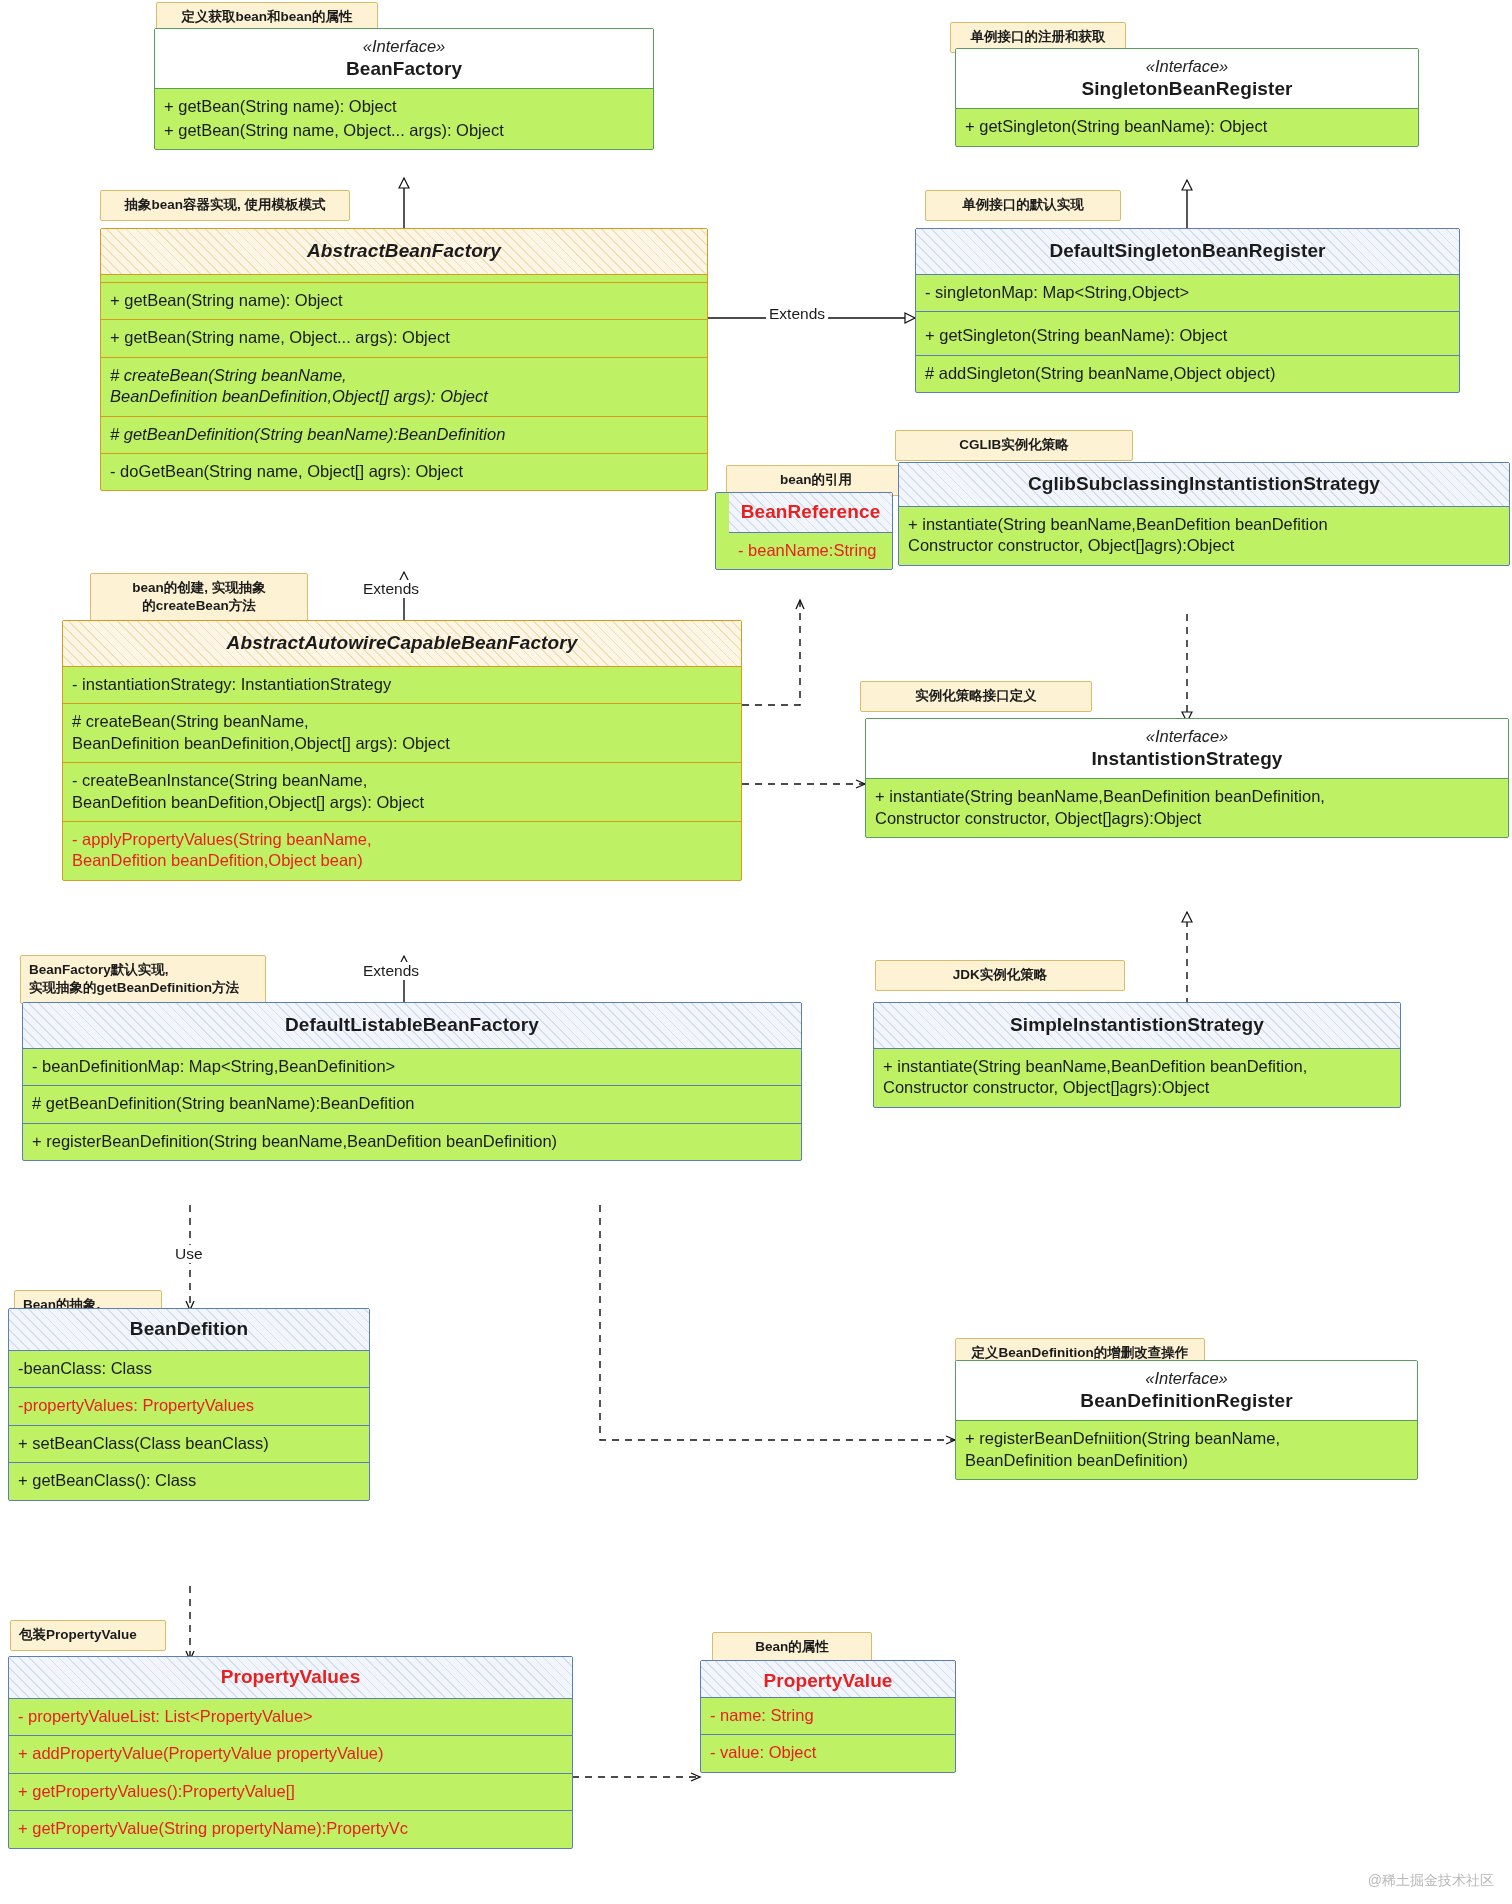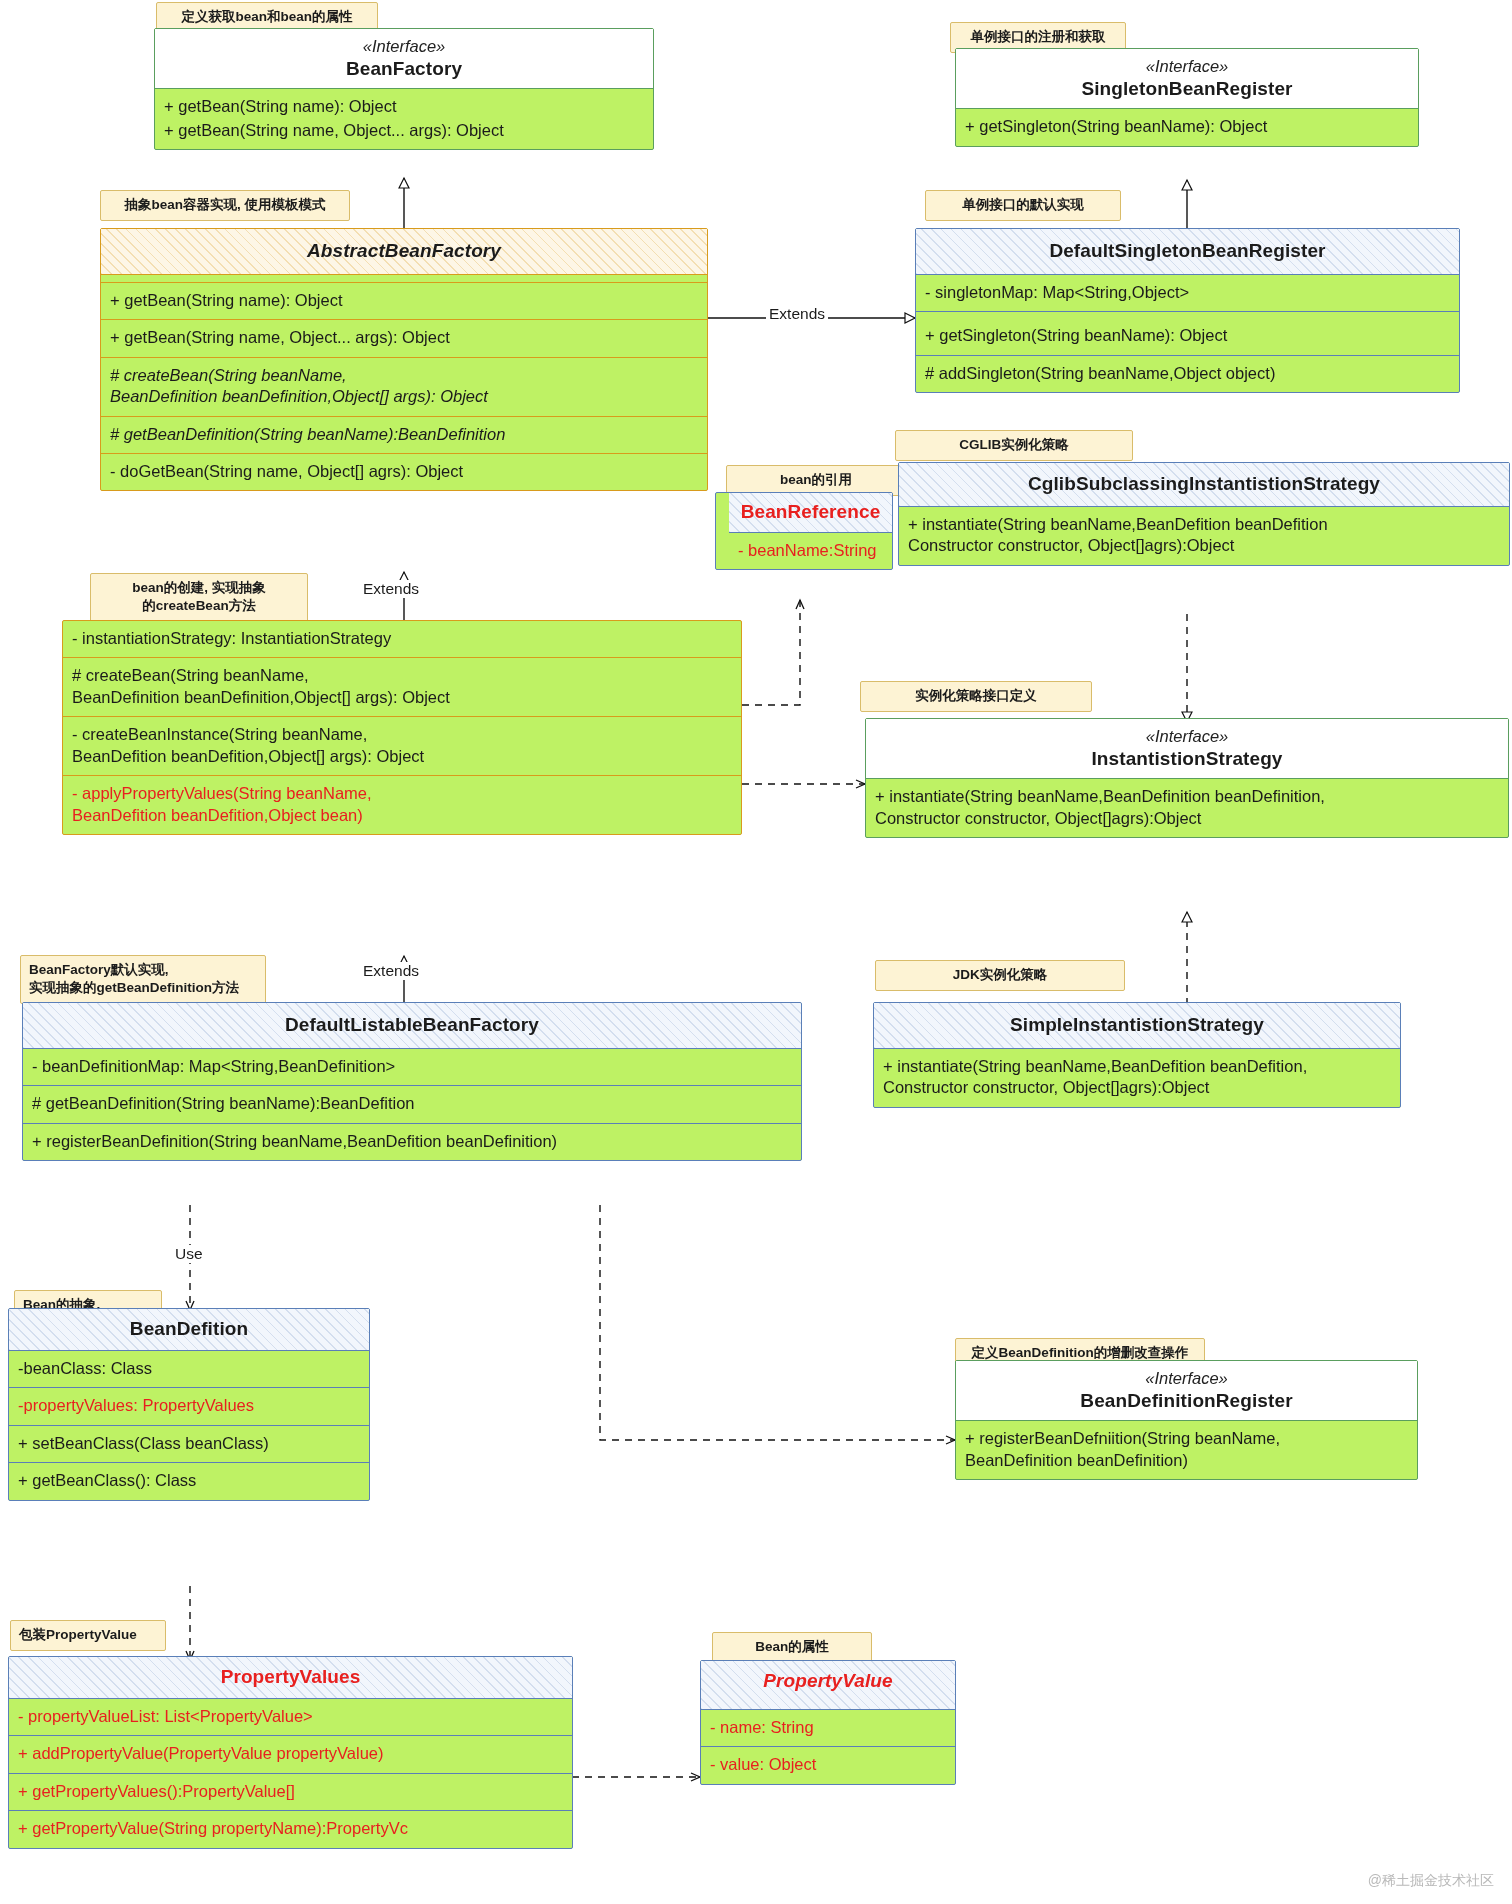--- a/index.html
+++ b/index.html
@@ -265,20 +265,23 @@
 
   <div class="umlbox" style="left:898px; top:462px; width:612px;">
     <div class="title" style="padding:9px 6px 10px 6px;">
       <span class="cname">CglibSubclassingInstantistionStrategy</span>
     </div>
     <div class="row">+ instantiate(String beanName,BeanDefition beanDefition
 Constructor constructor, Object[]agrs):Object</div>
   </div>
 
   <div class="umlbox orange" style="left:62px; top:620px; width:680px;">
+    <div class="title" style="padding:10px 6px 11px 6px;">
+      <span class="cname italic">AbstractAutowireCapableBeanFactory</span>
+    </div>
     <div class="row sep-strong">- instantiationStrategy: InstantiationStrategy</div>
     <div class="row"># createBean(String beanName,
 BeanDefinition beanDefinition,Object[] args): Object</div>
     <div class="row">- createBeanInstance(String beanName,
 BeanDefition beanDefition,Object[] args): Object</div>
     <div class="row red">- applyPropertyValues(String beanName,
 BeanDefition beanDefition,Object bean)</div>
   </div>
 
   <div class="umlbox green" style="left:865px; top:718px; width:644px;">
@@ -330,21 +333,21 @@
     <div class="title" style="padding:8px 6px 9px 6px;">
       <span class="cname red">PropertyValues</span>
     </div>
     <div class="row red">- propertyValueList: List&lt;PropertyValue&gt;</div>
     <div class="row red">+ addPropertyValue(PropertyValue propertyValue)</div>
     <div class="row red">+ getPropertyValues():PropertyValue[]</div>
     <div class="row red">+ getPropertyValue(String propertyName):PropertyVc</div>
   </div>
 
   <div class="umlbox" style="left:700px; top:1660px; width:256px;">
-    <div class="title" style="padding:8px 6px 16px 6px;font-style:italic;">
+    <div class="title" style="padding:8px 6px 4px 6px;">
       <span class="cname red">PropertyValue</span>
     </div>
     <div class="row red">- name: String</div>
     <div class="row red">- value: Object</div>
   </div>
 
   <div class="elabel" style="left:766px; top:305px;">Extends</div>
   <div class="elabel" style="left:360px; top:580px;">Extends</div>
   <div class="elabel" style="left:360px; top:962px;">Extends</div>
 

